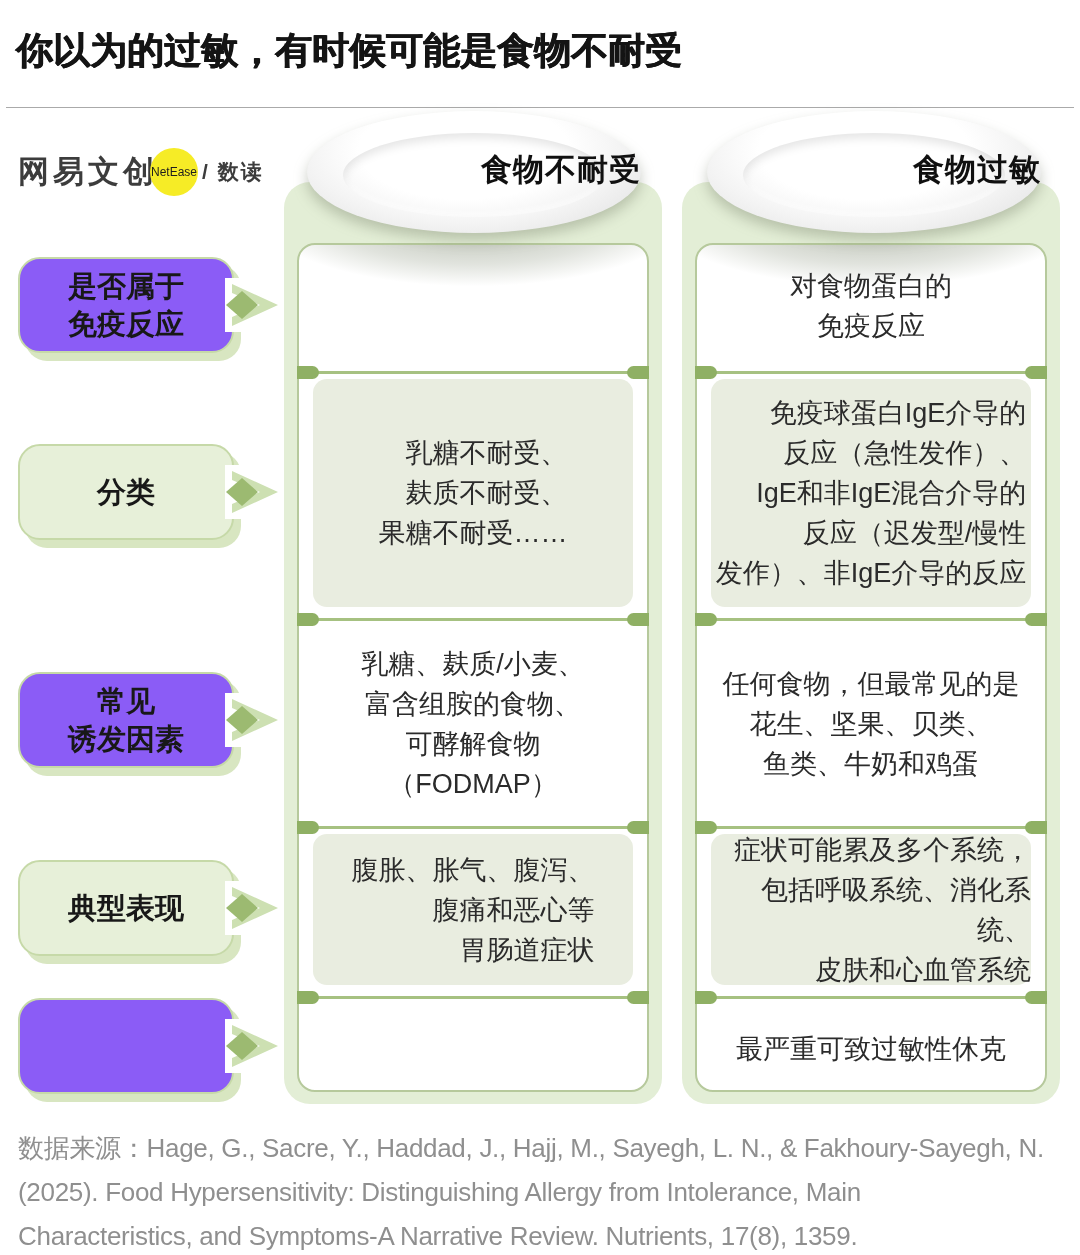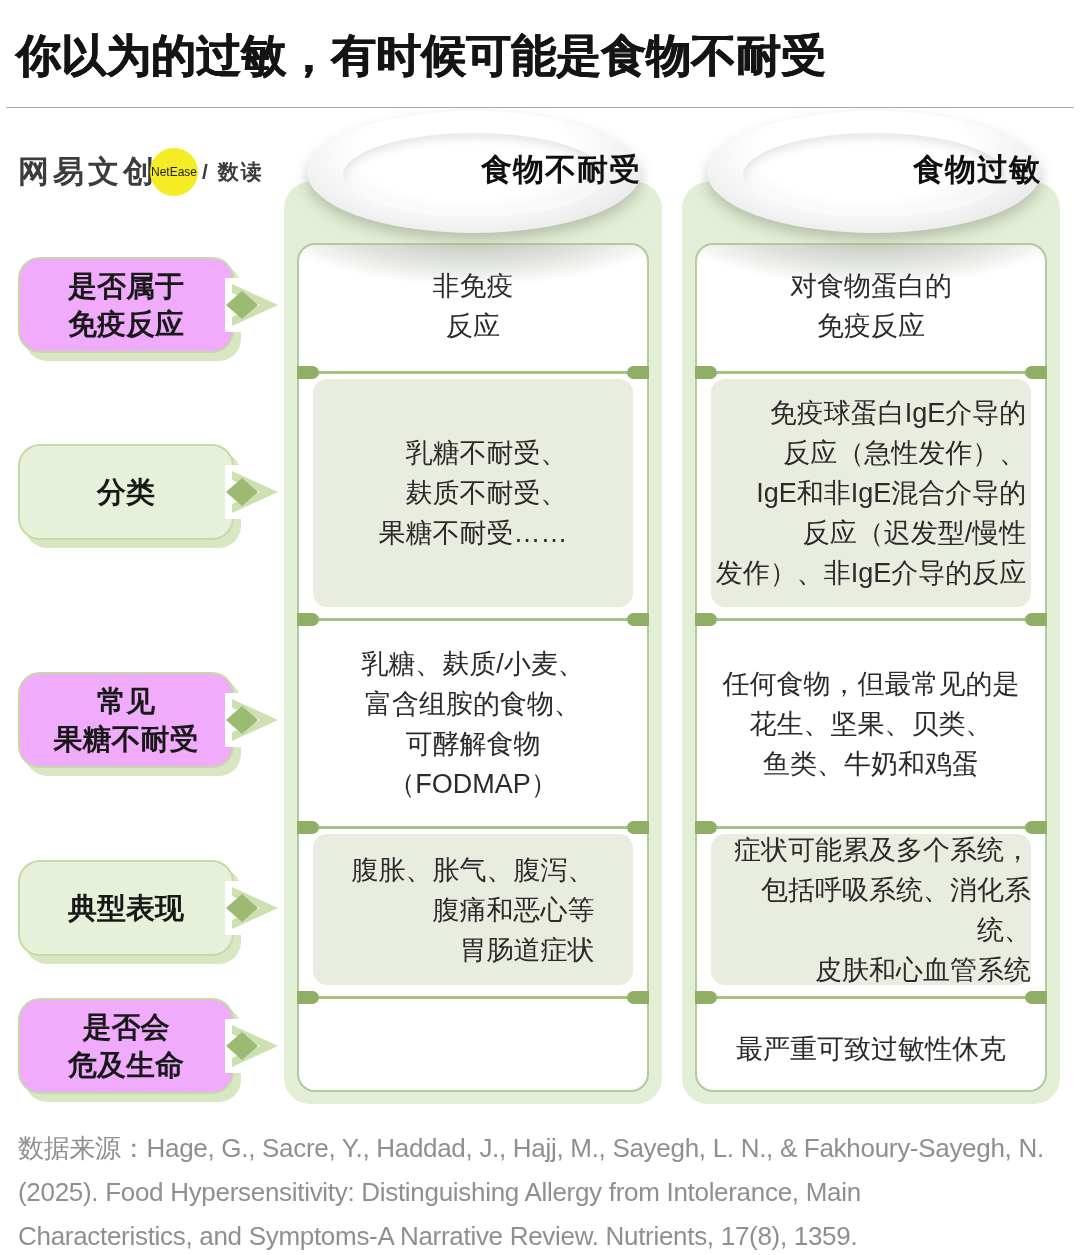--- a/index.html
+++ b/index.html
@@ -1,21 +1,21 @@
 <!DOCTYPE html>
 <html><head>
 <meta charset="utf-8">
 <style>
   html,body{margin:0;padding:0;}
   body{
     width:1080px;height:1255px;position:relative;background:#ffffff;
     font-family:"Liberation Sans",sans-serif;overflow:hidden;
   }
   .title{
-    position:absolute;left:16px;top:26px;font-size:45px;font-weight:bold;
+    position:absolute;left:16px;top:26px;font-size:37px;font-weight:bold;
     color:#141414;white-space:nowrap;letter-spacing:0;
     text-shadow:0.8px 0 0 #141414,-0.3px 0 0 #141414;
   }
   .title-rule{position:absolute;left:6px;right:6px;top:107px;height:1px;background:#aaaaaa;}
 
   
   .logo{position:absolute;left:18px;top:146px;height:52px;display:flex;align-items:center;}
   .logo-brand{font-size:31px;color:#3c3c3c;font-weight:bold;letter-spacing:4px;}
   .logo-badge{
     width:48px;height:48px;border-radius:50%;background:#f6ec26;flex:0 0 auto;
@@ -62,21 +62,21 @@
 
   .divider{position:absolute;left:0;right:0;height:13px;}
   .divider .line{position:absolute;left:16px;right:16px;top:5px;height:3px;background:#a6c181;}
   .divider .pill-l{position:absolute;left:-2px;top:0;width:22px;height:13px;background:#8fb064;border-radius:0 7px 7px 0;}
   .divider .pill-r{position:absolute;right:-2px;top:0;width:22px;height:13px;background:#8fb064;border-radius:7px 0 0 7px;}
   .div-1{top:121px;} .div-2{top:368px;} .div-3{top:576px;} .div-4{top:746px;}
 
   
   .rlabel{
     position:absolute;left:18px;width:212px;height:92px;border-radius:22px;
-    border:2.5px solid #c6d9a8;background:#f0abfc;box-shadow:7px 8px 0 #d8e6c1;
+    border:2.5px solid #c6d9a8;background:#8b5cf6;box-shadow:7px 8px 0 #d8e6c1;
     display:flex;align-items:center;justify-content:center;text-align:center;z-index:4;
   }
   .rlabel.green{background:#e7f0d9;}
   .rlabel-text{font-size:29px;font-weight:bold;color:#181818;line-height:38px;white-space:pre-line;}
   .rl-1{top:257px;} .rl-2{top:444px;} .rl-3{top:672px;} .rl-4{top:860px;} .rl-5{top:998px;}
   .notch{position:absolute;right:-13px;top:50%;transform:translateY(-50%);width:20px;height:54px;background:#ffffff;}
   .arrow-svg{position:absolute;right:-48px;top:50%;transform:translateY(-50%);}
 
   
   .footer{position:absolute;left:18px;top:1126px;width:1050px;color:#8f8f8f;}
@@ -113,52 +113,46 @@
 <div class="rlabel rl-2 green">
   <span class="rlabel-text">分类</span>
   <span class="notch"></span>
   <svg class="arrow-svg" width="58" height="54" viewBox="0 0 58 54">
     <path d="M10 6 L56 27 L10 48 L10 39 L38 27 L10 15 Z" fill="#cde0b2"></path>
     <polygon points="4,27 20,13 36,27 20,41" fill="#9cba71"></polygon>
   </svg>
 </div>
 <div class="rlabel rl-3">
   <span class="rlabel-text">常见
-果糖不耐受</span>
+诱发因素</span>
   <span class="notch"></span>
   <svg class="arrow-svg" width="58" height="54" viewBox="0 0 58 54">
     <path d="M10 6 L56 27 L10 48 L10 39 L38 27 L10 15 Z" fill="#cde0b2"></path>
     <polygon points="4,27 20,13 36,27 20,41" fill="#9cba71"></polygon>
   </svg>
 </div>
 <div class="rlabel rl-4 green">
   <span class="rlabel-text">典型表现</span>
   <span class="notch"></span>
   <svg class="arrow-svg" width="58" height="54" viewBox="0 0 58 54">
     <path d="M10 6 L56 27 L10 48 L10 39 L38 27 L10 15 Z" fill="#cde0b2"></path>
     <polygon points="4,27 20,13 36,27 20,41" fill="#9cba71"></polygon>
   </svg>
 </div>
 <div class="rlabel rl-5">
-  <span class="rlabel-text">是否会
-危及生命</span>
   <span class="notch"></span>
   <svg class="arrow-svg" width="58" height="54" viewBox="0 0 58 54">
     <path d="M10 6 L56 27 L10 48 L10 39 L38 27 L10 15 Z" fill="#cde0b2"></path>
     <polygon points="4,27 20,13 36,27 20,41" fill="#9cba71"></polygon>
   </svg>
 </div>
 
 <div class="col col-left">
   <div class="col-inner">
     <div class="plate-shadow"></div>
-    <div class="cell cell-1">
-      <span class="cell-text">非免疫
-反应</span>
-    </div>
     <div class="divider div-1">
       <span class="line"></span>
         <span class="pill-l"></span>
         <span class="pill-r"></span>
     </div>
     <div class="inset inset-2">
       <span class="cell-text">乳糖不耐受、
 麸质不耐受、
 果糖不耐受……</span>
     </div>

